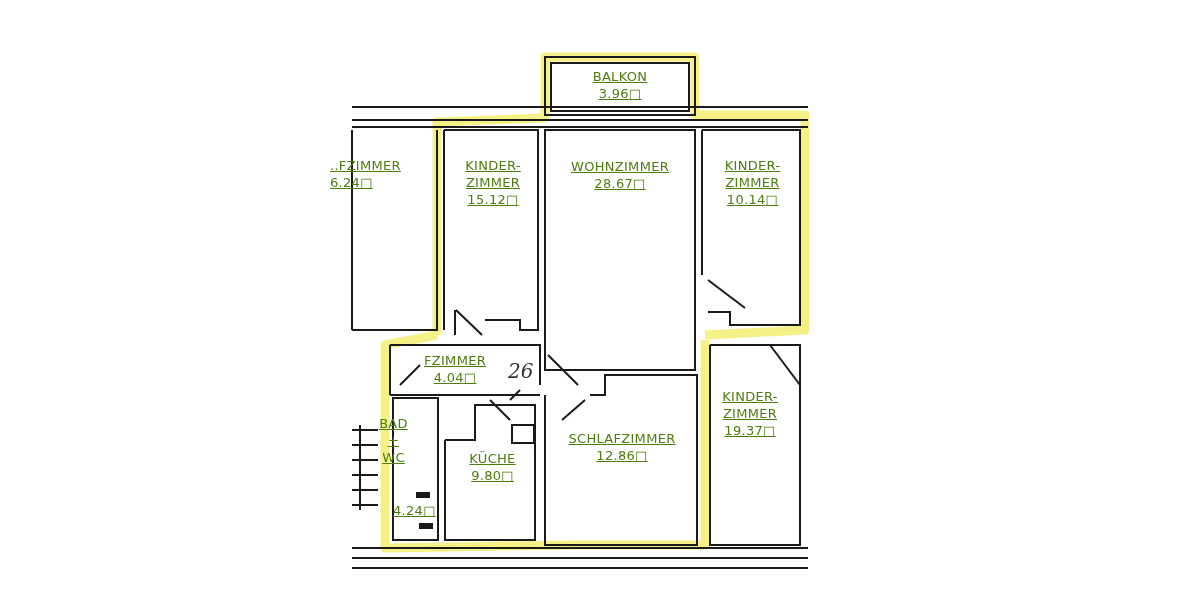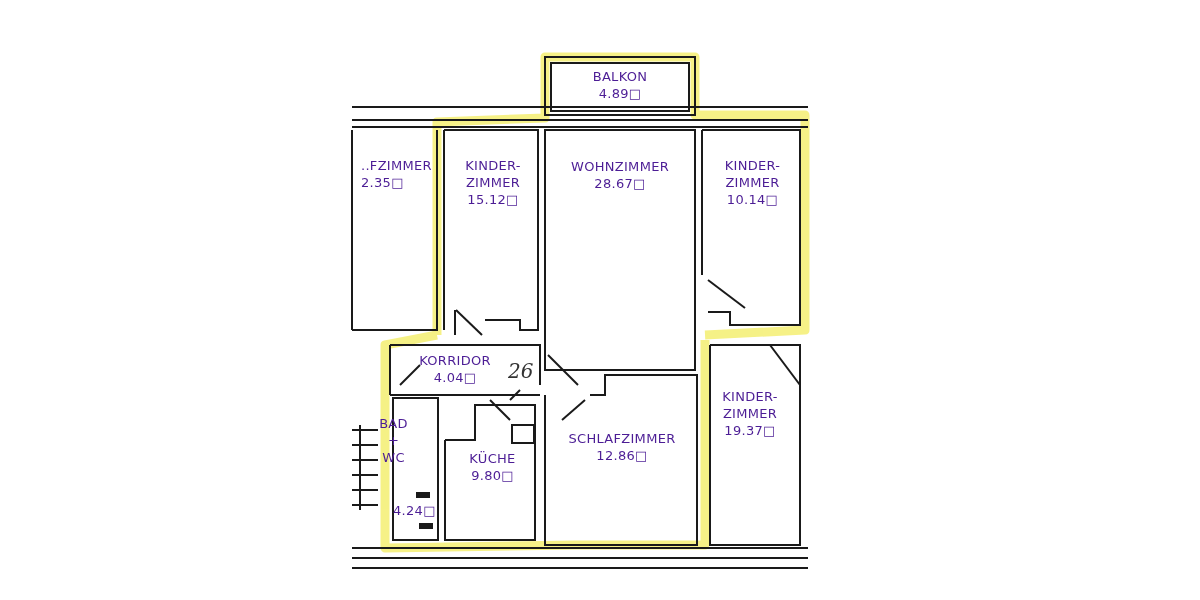--- a/index.html
+++ b/index.html
@@ -1,18 +1,18 @@
 <!DOCTYPE html>
 <html><head>
 <meta charset="utf-8">
 <style>
   html,body{margin:0;padding:0;background:#fff;}
   body{width:1200px;height:600px;position:relative;overflow:hidden;font-family:"DejaVu Sans",sans-serif;}
   svg{position:absolute;left:0;top:0;}
-  .lbl{position:absolute;font-size:13px;color:#4c1d95;text-align:center;line-height:17px;letter-spacing:0.3px;}
+  .lbl{position:absolute;font-size:13px;color:#4d7c0f;text-align:center;line-height:17px;letter-spacing:0.3px;text-decoration:underline;}
   .lbl span{display:block;}
 </style>
 </head>
 <body>
 
 <svg width="1200" height="600">
 
   <g fill="none" stroke="#f5f07a" stroke-width="9" stroke-linejoin="round" opacity="0.9">
     <polyline points="437,335 437,122 545,118 545,57 695,57 695,115 805,115 805,330 705,335"></polyline>
     <polyline points="705,340 705,545 575,545 385,548 385,345 437,335"></polyline>
@@ -74,42 +74,42 @@
     <line x1="352" y1="490" x2="378" y2="490"></line>
     <line x1="352" y1="505" x2="378" y2="505"></line>
     <line x1="360" y1="425" x2="360" y2="510"></line>
   </g>
 
   <text x="508" y="378" font-family="DejaVu Serif, serif" font-style="italic" font-size="20" fill="#333">26</text>
 </svg>
 
 <div class="lbl" style="left:565px;top:68px;width:110px;">
   <span>BALKON</span>
-  <span><span style="display:inline">4.89</span><span style="display:inline">□</span></span>
+  <span><span style="display:inline">3.96</span><span style="display:inline">□</span></span>
 </div>
-<div class="lbl" style="left:330px;top:157px;width:100px;text-align:left;margin-left:31px;">
+<div class="lbl" style="left:330px;top:157px;width:100px;text-align:left;">
   <span>..FZIMMER</span>
-  <span><span style="display:inline">2.35</span><span style="display:inline">□</span></span>
+  <span><span style="display:inline">6.24</span><span style="display:inline">□</span></span>
 </div>
 <div class="lbl" style="left:448px;top:157px;width:90px;">
   <span>KINDER-</span>
   <span>ZIMMER</span>
   <span><span style="display:inline">15.12</span><span style="display:inline">□</span></span>
 </div>
 <div class="lbl" style="left:555px;top:158px;width:130px;">
   <span>WOHNZIMMER</span>
   <span><span style="display:inline">28.67</span><span style="display:inline">□</span></span>
 </div>
 <div class="lbl" style="left:705px;top:157px;width:95px;">
   <span>KINDER-</span>
   <span>ZIMMER</span>
   <span><span style="display:inline">10.14</span><span style="display:inline">□</span></span>
 </div>
 <div class="lbl" style="left:410px;top:352px;width:90px;">
-  <span>KORRIDOR</span>
+  <span>FZIMMER</span>
   <span><span style="display:inline">4.04</span><span style="display:inline">□</span></span>
 </div>
 <div class="lbl" style="left:371px;top:415px;width:45px;">
   <span>BAD</span>
   <span>+</span>
   <span>WC</span>
 </div>
 <div class="lbl" style="left:393px;top:502px;width:36px;">
   <span><span style="display:inline">4.24</span><span style="display:inline">□</span></span>
 </div>

